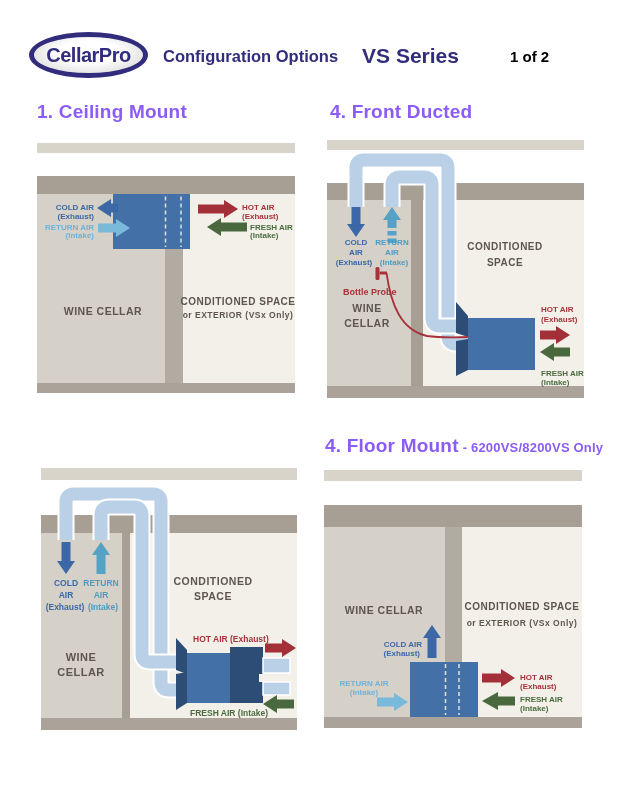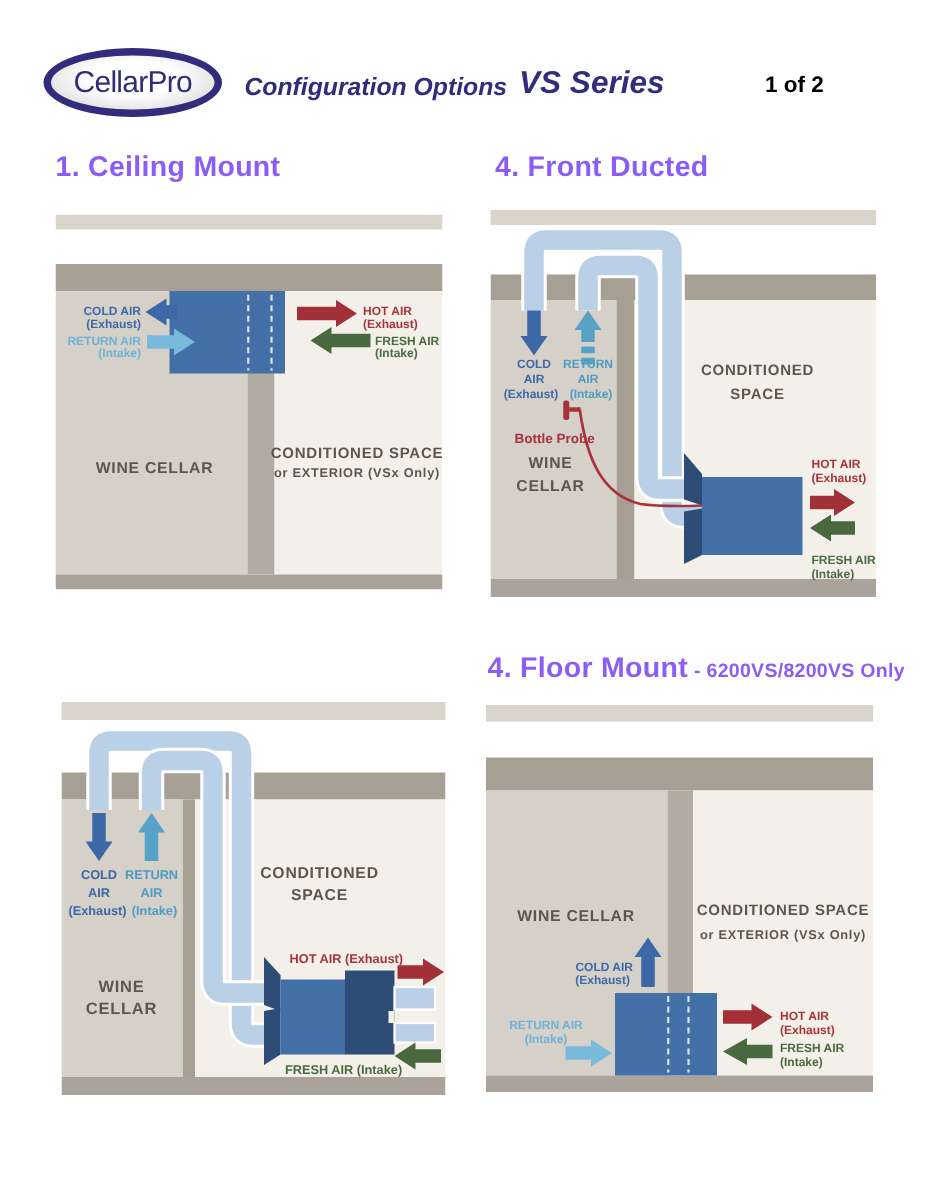--- a/index.html
+++ b/index.html
@@ -4,22 +4,22 @@
 <style>
   html,body{margin:0;padding:0;background:#fff;}
   body{font-family:"Liberation Sans",sans-serif;}
   .page{position:relative;width:620px;height:800px;background:#ffffff;overflow:hidden;}
 
   
   .logo{position:absolute;left:29px;top:32px;width:119px;height:46px;box-sizing:border-box;
         border:5px solid #312c7c;border-radius:50%;
         background:radial-gradient(ellipse at 50% 42%,#ffffff 38%,#e3e3e3 75%,#bdbdbd 100%);
         display:flex;align-items:center;justify-content:center;}
-  .logo span{font-size:20px;font-weight:normal;color:#312c7c;letter-spacing:-0.5px;}
-  .doc-title{position:absolute;left:163px;top:44px;display:flex;align-items:flex-end;gap:8px;color:#312c7c;font-style:italic;}
+  .logo span{font-size:20px;font-weight:bold;color:#312c7c;letter-spacing:-0.5px;}
+  .doc-title{position:absolute;left:163px;top:44px;display:flex;align-items:center;gap:24px;color:#312c7c;}
   .doc-title .t1{font-size:16.5px;font-weight:bold;}
   .doc-title .t2{font-size:21px;font-weight:bold;}
   .page-num{position:absolute;left:510px;top:48px;font-size:15px;font-weight:bold;color:#000000;}
 
   
   .panel-title{position:absolute;margin:0;font-weight:bold;color:#8b5cf6;font-size:19px;letter-spacing:0.2px;}
   .p1t{left:37px;top:101px;} .p2t{left:330px;top:101px;}
   .p3t{left:30px;top:435px;} .p4t{left:325px;top:435px;}
   .title-suffix{font-size:13px;margin-left:4px;}
 

